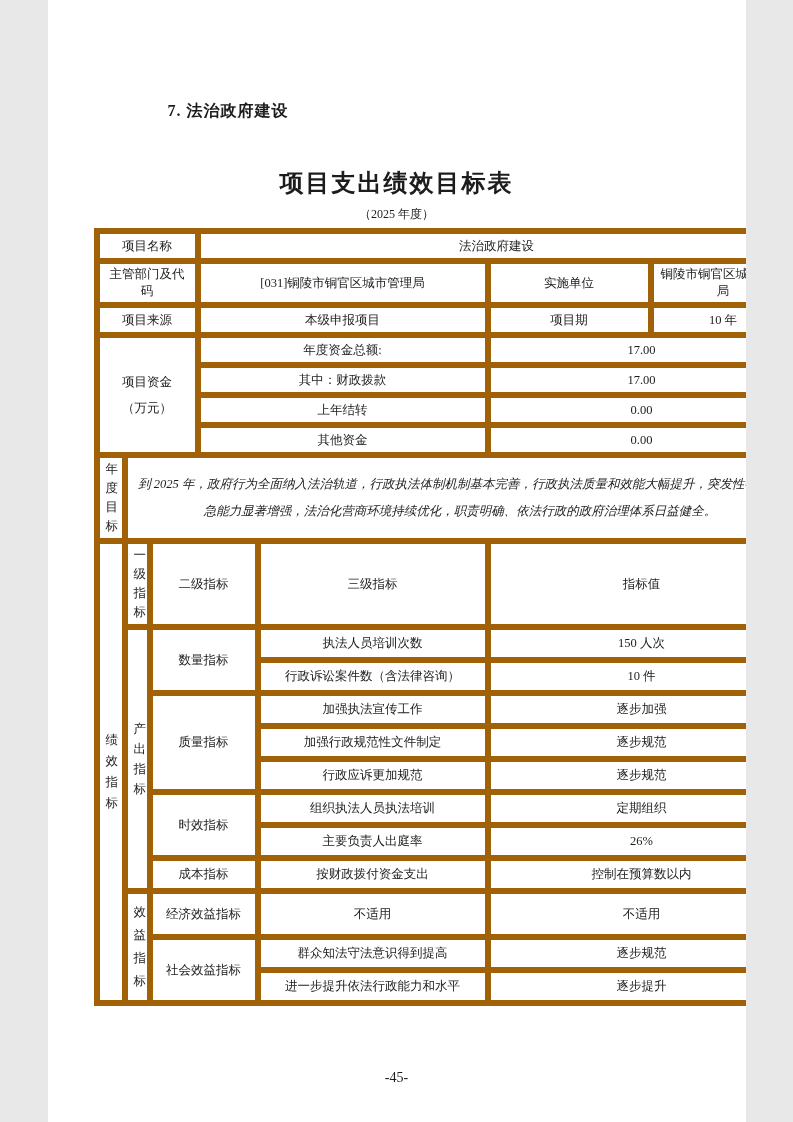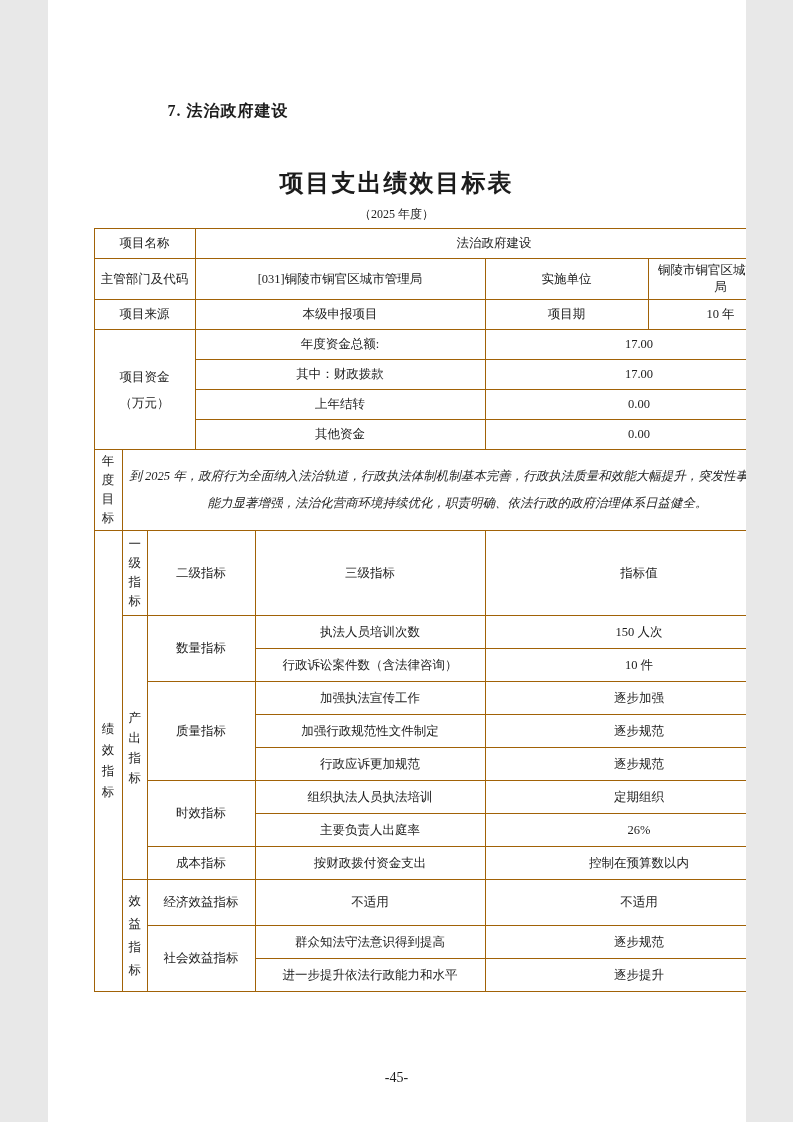--- a/index.html
+++ b/index.html
@@ -25,21 +25,21 @@
     position: absolute; left: 0; right: 0; top: 206px;
     text-align: center; font-size: 12px;
   }
   table.main {
     position: absolute; left: 46px; top: 228px;
     width: 699px;
     border-collapse: collapse; table-layout: fixed;
     font-size: 12.5px;
   }
   table.main td {
-    border: 1px solid #a16207;
+    border: 6px solid #a16207;
     vertical-align: middle;
     text-align: center;
     padding: 2px 6px;
     overflow: hidden;
   }
   td.lbl { padding: 2px 7px; }
   td.pre { white-space: pre-line; line-height: 26px; }
   td.tight { padding: 2px 1px; }
   td.fund-lbl { text-align: left; }
   td.ind0 { padding-left: 13px; }

